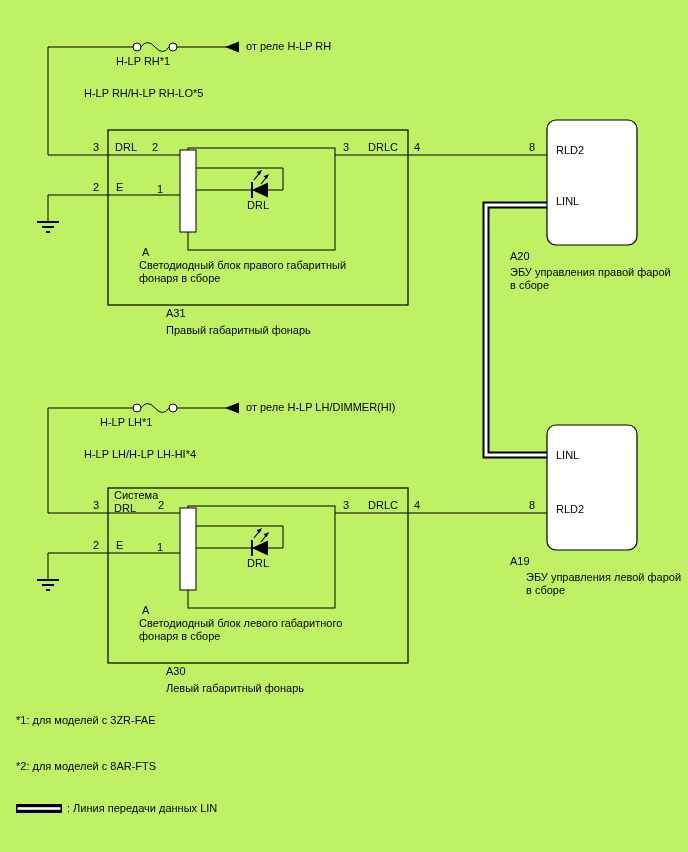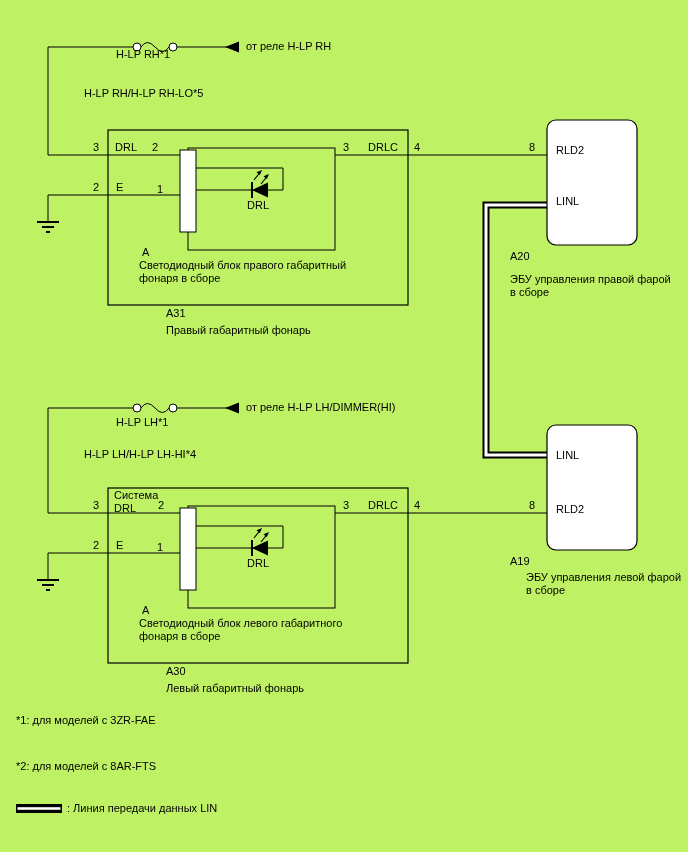--- a/index.html
+++ b/index.html
@@ -90,21 +90,21 @@
       <rect x="547" y="425" width="90" height="125" rx="9" fill="#fff" stroke-width="1.2"></rect>
     </g>
 
     <g>
       <rect x="16" y="804" width="46" height="9" fill="#000"></rect>
       <rect x="17.5" y="807.2" width="43" height="2.6" fill="#fff"></rect>
     </g>
   </svg>
 
   <span class="lbl" style="left:246px;top:40px">от реле H-LP RH</span>
-  <span class="lbl" style="left:116px;top:48px">H-LP RH*1</span>
+  <span class="lbl" style="left:116px;top:55px">H-LP RH*1</span>
   <span class="lbl" style="left:84px;top:87px">H-LP RH/H-LP RH-LO*5</span>
 
   <span class="lbl" style="left:93px;top:141px">3</span>
   <span class="lbl" style="left:115px;top:141px">DRL</span>
   <span class="lbl" style="left:152px;top:141px">2</span>
   <span class="lbl" style="left:93px;top:181px">2</span>
   <span class="lbl" style="left:116px;top:181px">E</span>
   <span class="lbl" style="left:157px;top:183px">1</span>
   <span class="lbl" style="left:247px;top:199px">DRL</span>
   <span class="lbl" style="left:142px;top:246px">A</span>
@@ -113,25 +113,25 @@
   <span class="lbl" style="left:166px;top:307px">A31</span>
   <span class="lbl" style="left:166px;top:324px">Правый габаритный фонарь</span>
   <span class="lbl" style="left:343px;top:141px">3</span>
   <span class="lbl" style="left:368px;top:141px">DRLC</span>
   <span class="lbl" style="left:414px;top:141px">4</span>
 
   <span class="lbl" style="left:529px;top:141px">8</span>
   <span class="lbl" style="left:556px;top:144px">RLD2</span>
   <span class="lbl" style="left:556px;top:195px">LINL</span>
   <span class="lbl" style="left:510px;top:250px">A20</span>
-  <span class="lbl" style="left:510px;top:273px">ЭБУ управления правой фарой
+  <span class="lbl" style="left:510px;top:266px">ЭБУ управления правой фарой
 в сборе</span>
 
   <span class="lbl" style="left:246px;top:401px">от реле H-LP LH/DIMMER(HI)</span>
-  <span class="lbl" style="left:116px;top:416px">H-LP LH*1</span>
+  <span class="lbl" style="left:100px;top:416px">H-LP LH*1</span>
   <span class="lbl" style="left:84px;top:448px">H-LP LH/H-LP LH-HI*4</span>
 
   <span class="lbl" style="left:93px;top:499px">3</span>
   <span class="lbl" style="left:114px;top:489px">Система
 DRL</span>
   <span class="lbl" style="left:158px;top:499px">2</span>
   <span class="lbl" style="left:93px;top:539px">2</span>
   <span class="lbl" style="left:116px;top:539px">E</span>
   <span class="lbl" style="left:157px;top:541px">1</span>
   <span class="lbl" style="left:247px;top:557px">DRL</span>

